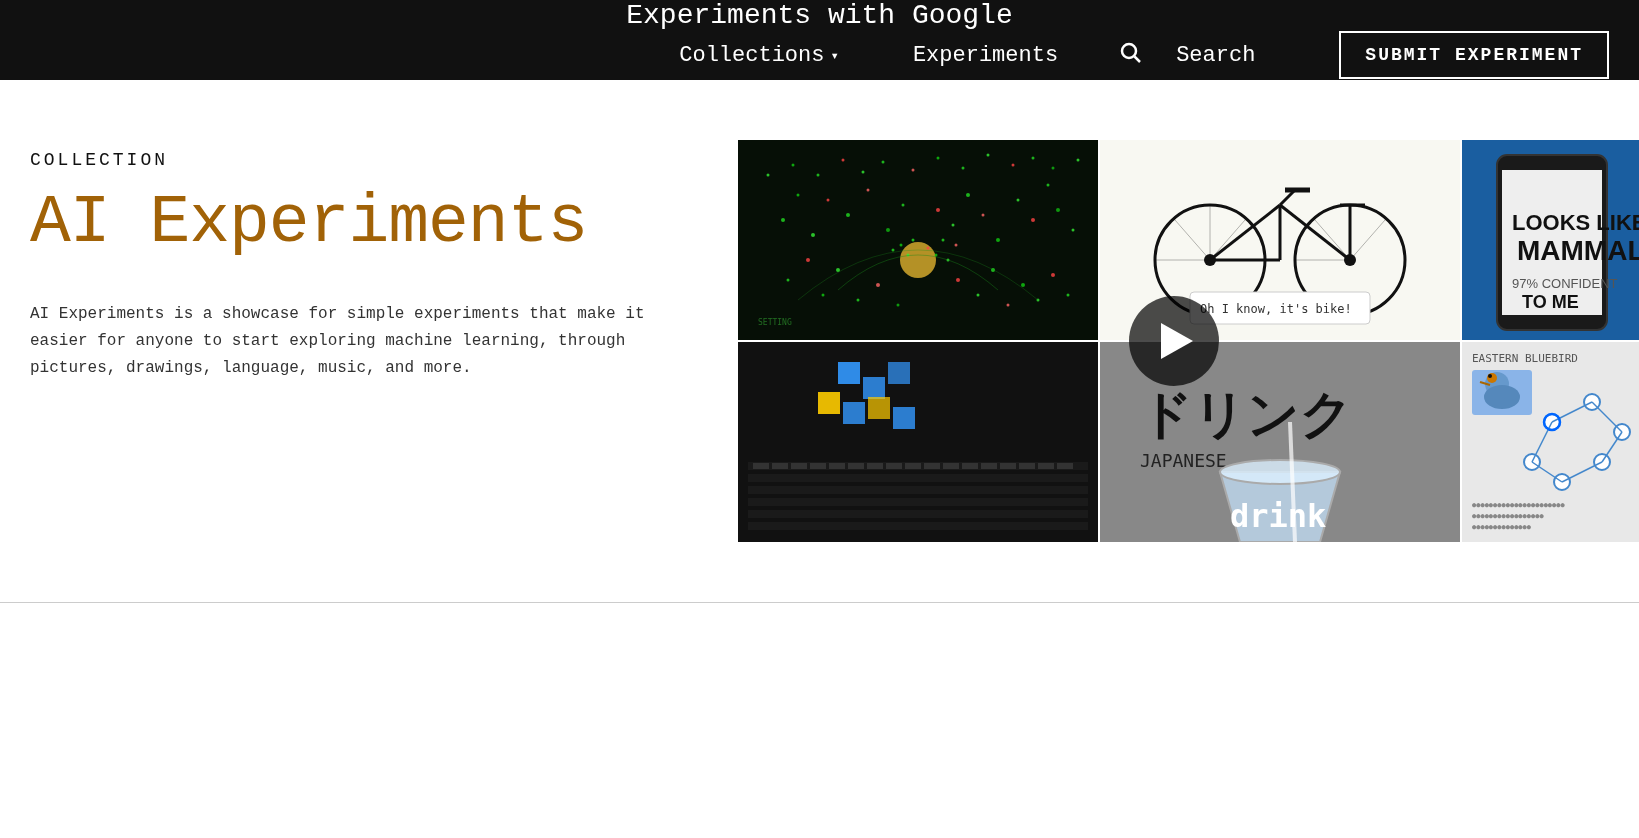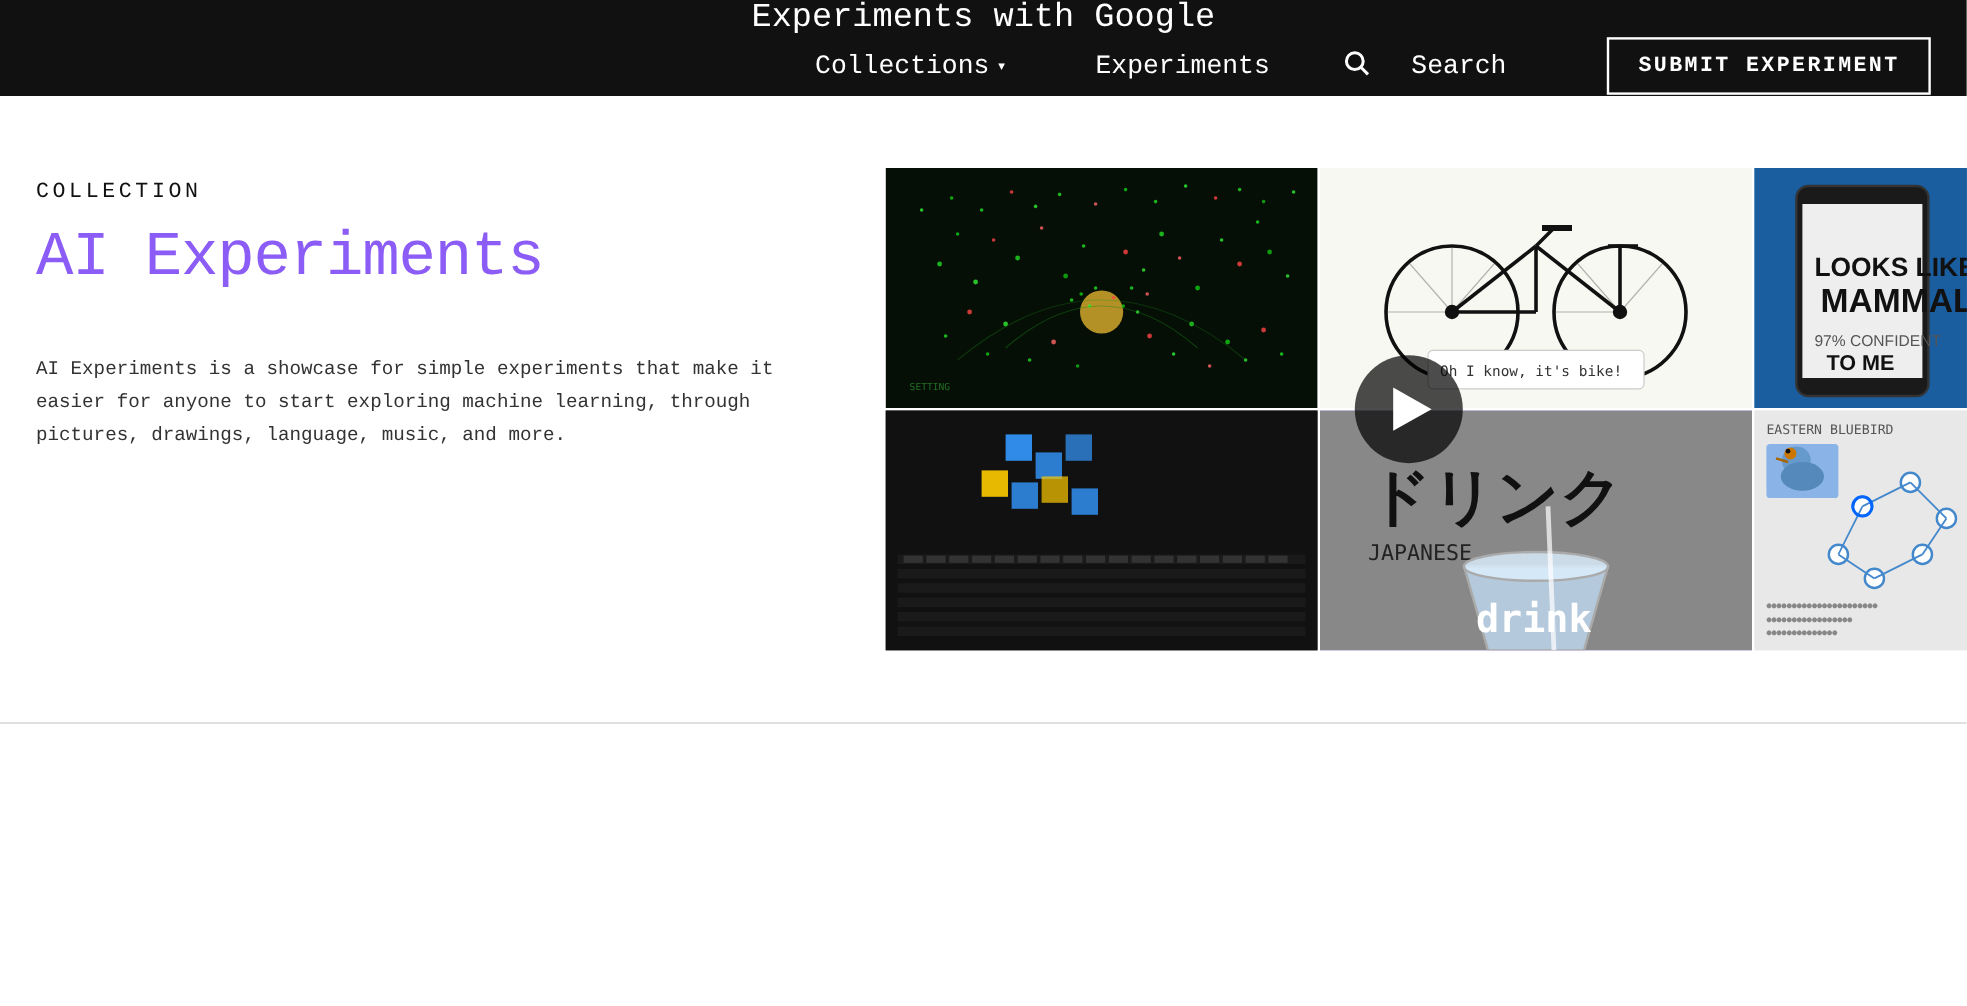--- a/index.html
+++ b/index.html
@@ -115,26 +115,26 @@
     .collection-label {
       font-size: 18px;
       letter-spacing: 3px;
       color: #111;
       font-family: 'Courier New', Courier, monospace;
       font-weight: 400;
       margin-bottom: 16px;
     }
 
     .page-title {
-      font-size: 52px;
+      font-size: 68px;
       font-family: 'Courier New', Courier, monospace;
       font-weight: 300;
-      color: #8b5cf6;
+      color: #a16207;
       line-height: 1.1;
-      margin-bottom: 52px;
+      margin-bottom: 40px;
       letter-spacing: -1px;
     }
 
     .page-description {
       font-size: 16px;
       font-family: 'Courier New', Courier, monospace;
       color: #333;
       line-height: 1.7;
       max-width: 640px;
     }

